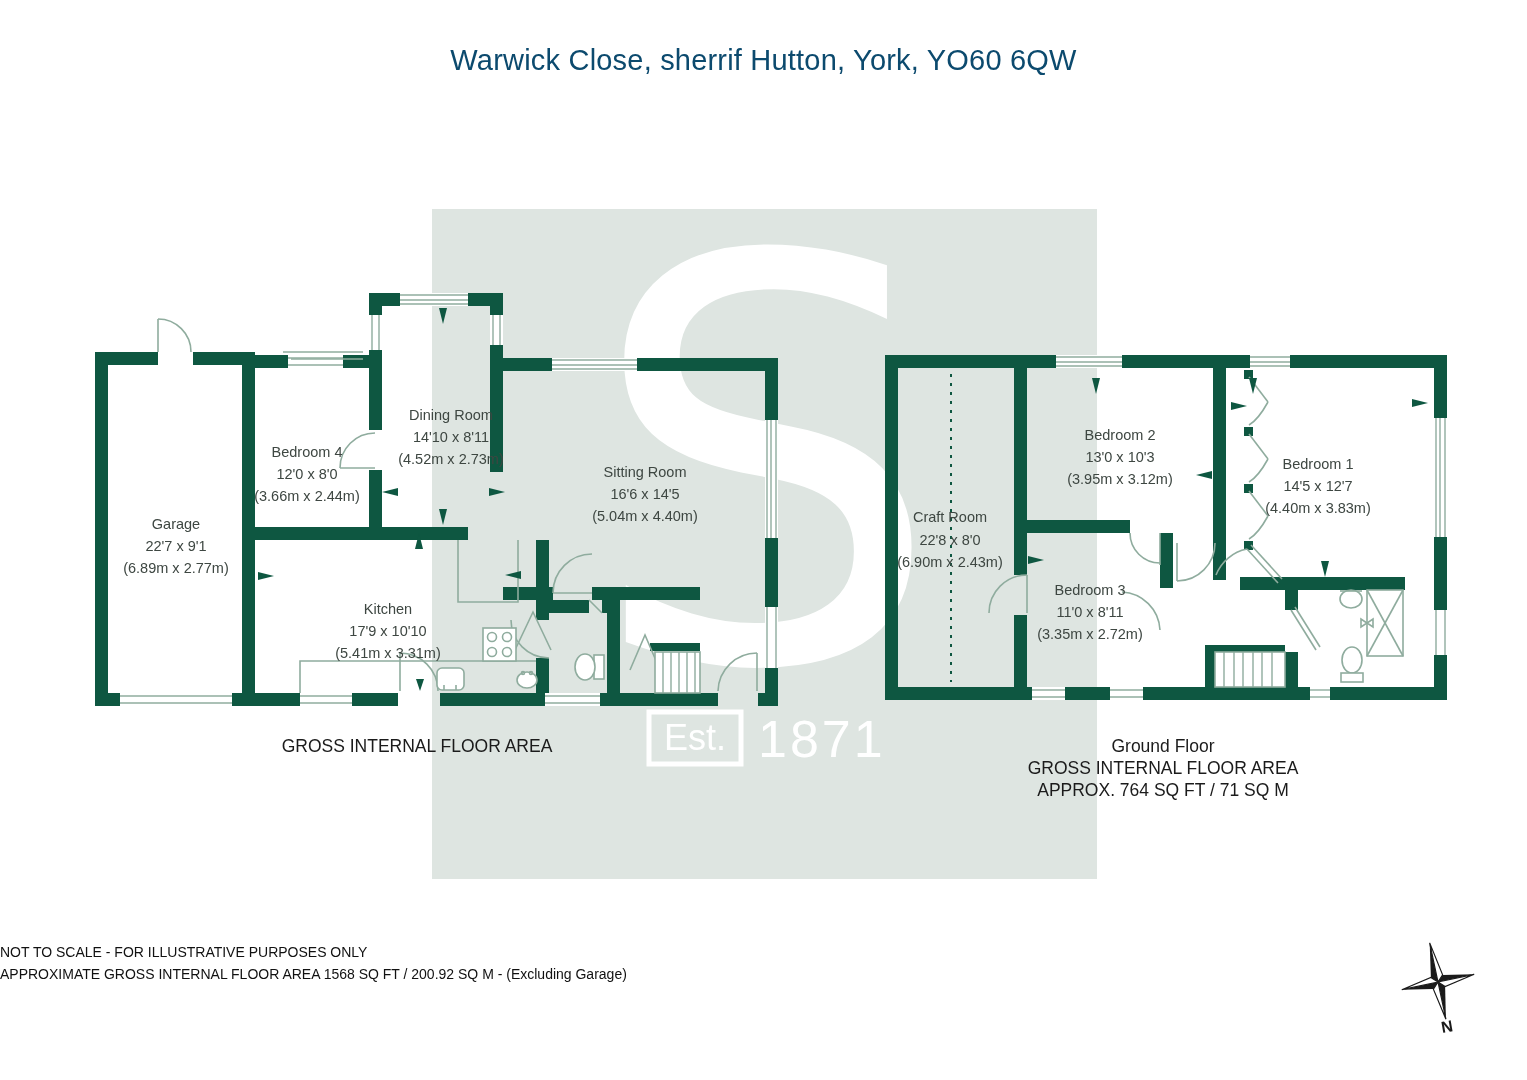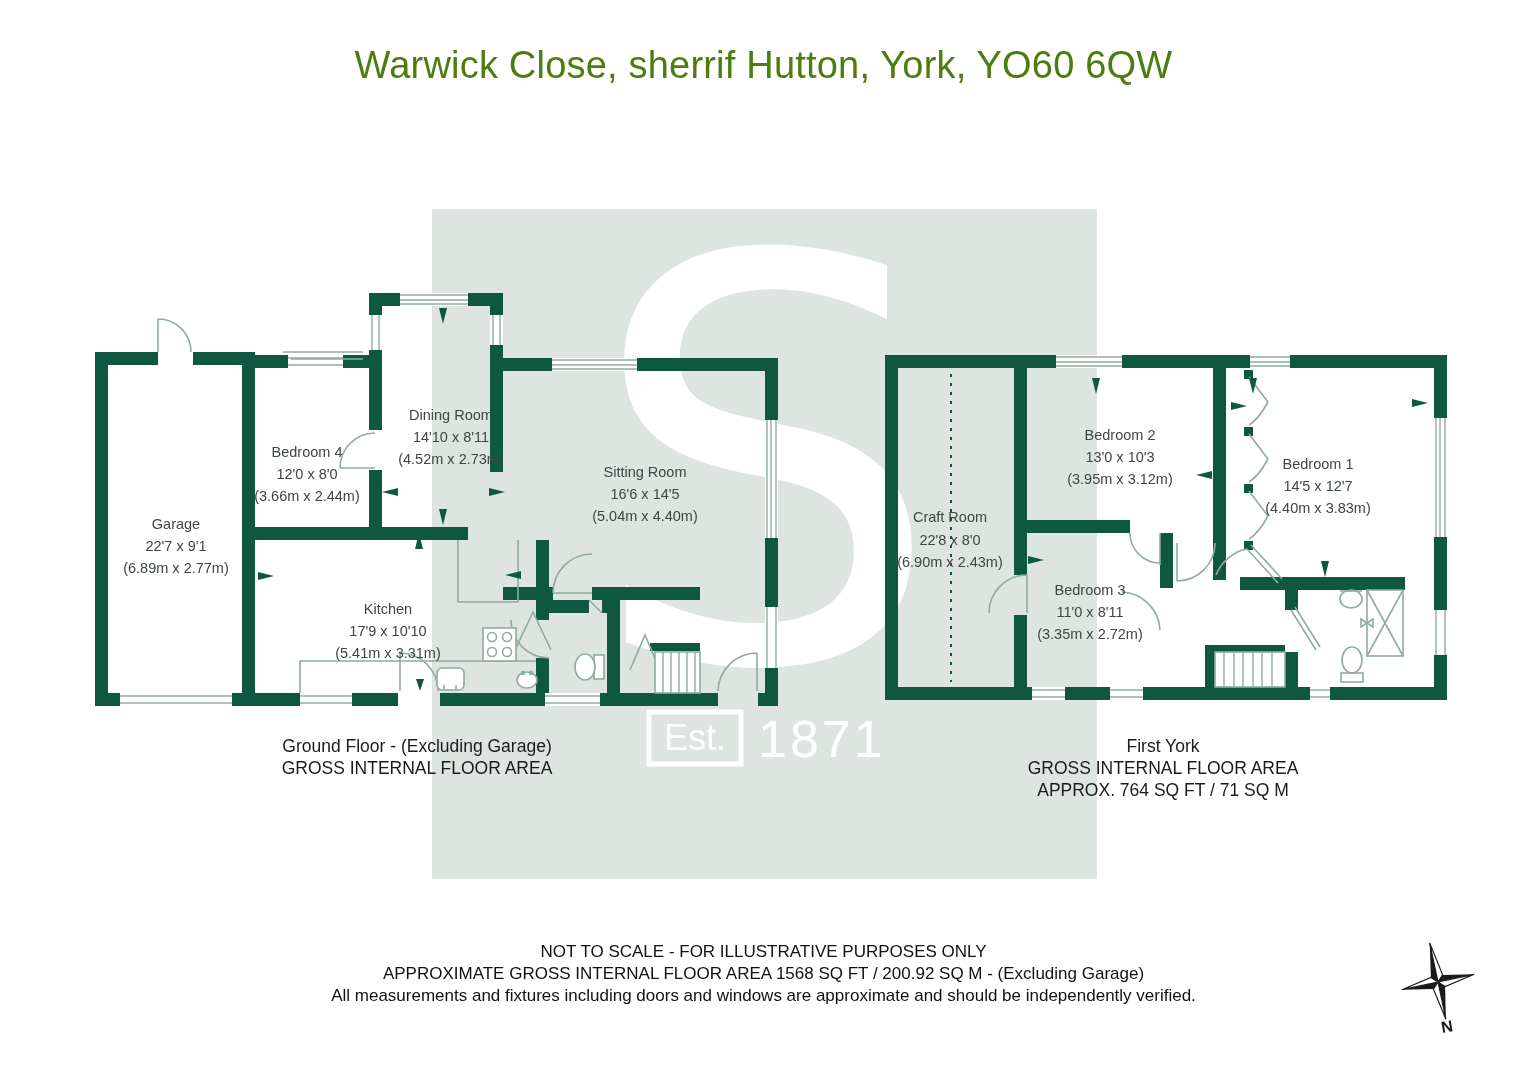--- a/index.html
+++ b/index.html
@@ -1,26 +1,26 @@
 <!DOCTYPE html>
 <html style="--wall-green: #0E5741; --watermark-band: #DEE5E1; --fixture-line: #8FAC9E; --label-text: #3E4742;"><head>
 <meta charset="utf-8">
 <style>
   html,body{margin:0;padding:0;background:#ffffff;}
   #stage{position:relative;width:1527px;height:1080px;background:#fff;overflow:hidden;
          font-family:"Liberation Sans", sans-serif;}
   #plan-svg{position:absolute;left:0;top:0;}
   .title{position:absolute;left:0;top:44px;width:1527px;text-align:center;
-         font-size:38px;color:#4d7c0f;letter-spacing:.2px;}
+         font-size:29px;color:#0c4a6e;letter-spacing:.2px;}
   .caption{position:absolute;width:600px;text-align:center;font-size:17.5px;
            line-height:22px;color:#1b1b1b;}
   #gf-caption{left:117px;top:735px;}
   #ff-caption{left:863px;top:735px;}
-  .footer{position:absolute;left:0;top:941px;width:1527px;text-align:center;
-          font-size:17px;line-height:22px;color:#111;}
+  .footer{position:absolute;left:0;top:941px;width:1527px;text-align:left;
+          font-size:14px;line-height:22px;color:#111;}
   
   .wall{fill:var(--wall-green,#0E5741);}
   .winbg{fill:#ffffff;}
   .winline{stroke:var(--fixture-line,#8FAC9E);stroke-width:1.4;fill:none;}
   .thin{stroke:var(--fixture-line,#8FAC9E);stroke-width:1.6;fill:none;}
   .thinf{stroke:var(--fixture-line,#8FAC9E);stroke-width:1.6;fill:#ffffff;}
   .dash{stroke:var(--wall-green,#0E5741);stroke-width:2;stroke-dasharray:3 6;fill:none;}
   .arrow{fill:var(--wall-green,#0E5741);}
   .room-name,.room-dim{fill:var(--label-text,#3E4742);font-family:"Liberation Sans",sans-serif;
             font-size:14.5px;text-anchor:middle;}
@@ -430,29 +430,27 @@
       <polygon class="compass-white" points="37,0 6,6 0,0"></polygon>
       <polygon class="compass-black" points="0,38 6,6 0,0"></polygon>
       <polygon class="compass-white" points="0,38 -6,6 0,0"></polygon>
       <polygon class="compass-black" points="-37,0 -6,6 0,0"></polygon>
       <polygon class="compass-white" points="-37,0 -6,-6 0,0"></polygon>
     </g>
     <text class="compass-n" x="1447" y="1032" transform="rotate(-10 1447 1026)">N</text>
   </svg>
 
   <div class="caption" id="gf-caption">
-    <div>Ground Floor - (Excluding Garage)</div>
     <div>GROSS INTERNAL FLOOR AREA</div>
   </div>
 
   <div class="caption" id="ff-caption">
-    <div>First York</div>
+    <div>Ground Floor</div>
     <div>GROSS INTERNAL FLOOR AREA</div>
     <div>APPROX. 764 SQ FT / 71 SQ M</div>
   </div>
 
   <div class="footer">
     <div>NOT TO SCALE - FOR ILLUSTRATIVE PURPOSES ONLY</div>
     <div>APPROXIMATE GROSS INTERNAL FLOOR AREA 1568 SQ FT / 200.92 SQ M - (Excluding Garage)</div>
-    <div>All measurements and fixtures including doors and windows are approximate and should be independently verified.</div>
   </div>
 
 </div>
 
 </body></html>

